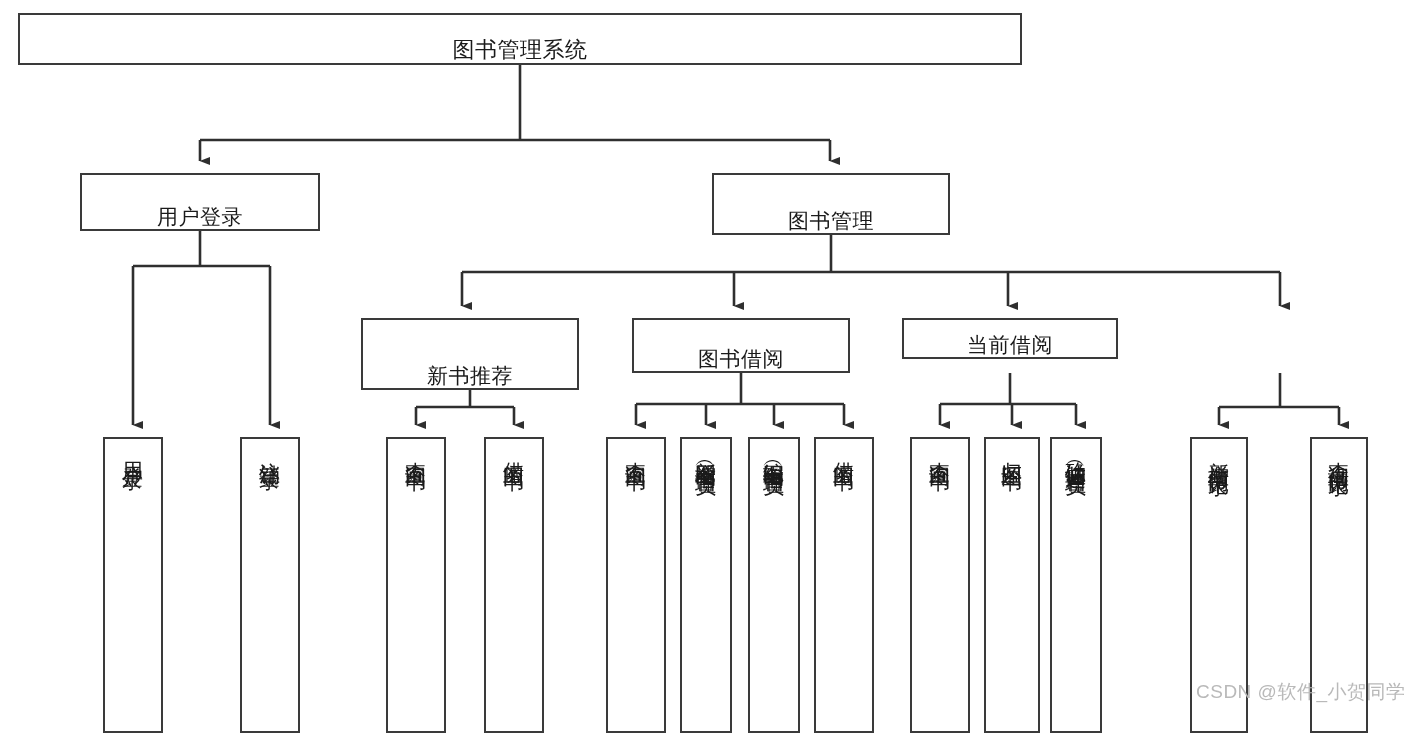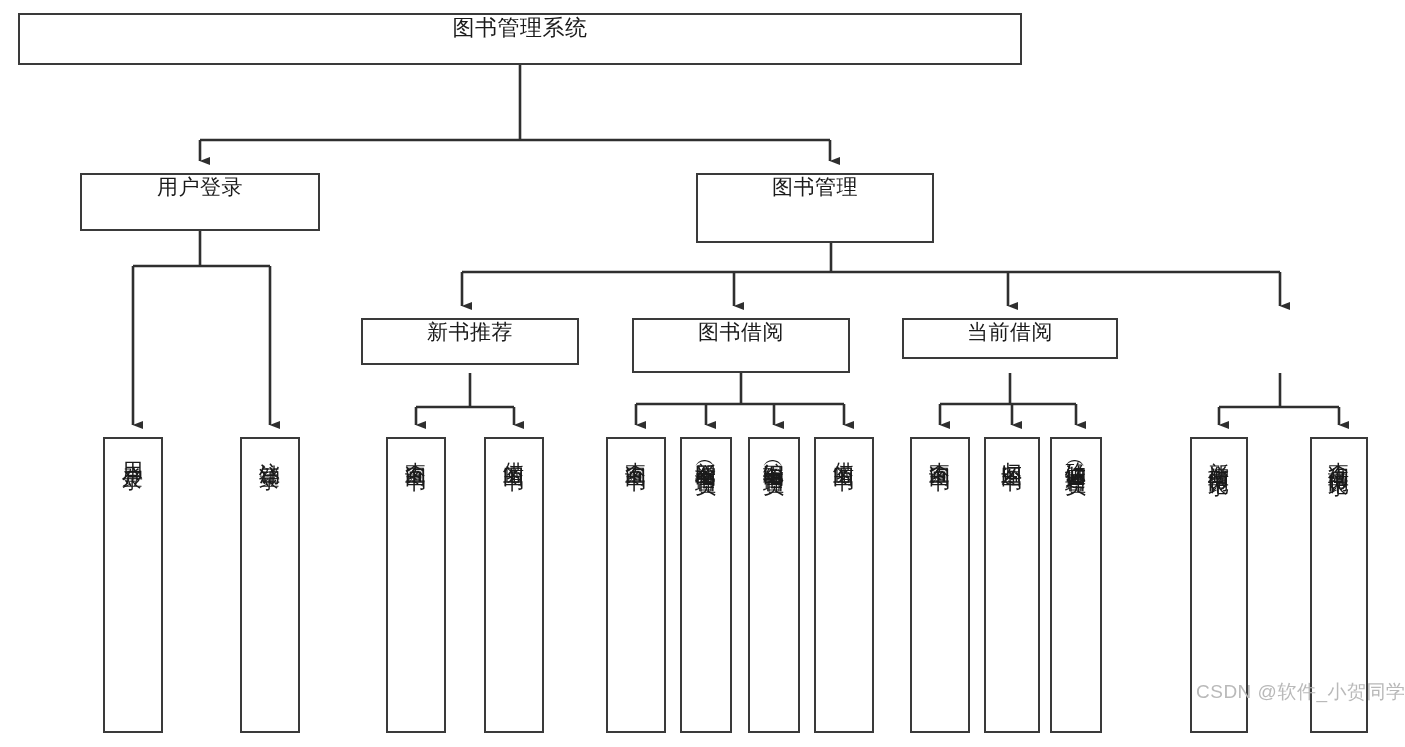--- a/index.html
+++ b/index.html
@@ -26,21 +26,21 @@
     width: 1405px;
     height: 747px;
     pointer-events: none;
   }
   .node {
     position: absolute;
     box-sizing: border-box;
     border: 2px solid #3a3a3a;
     background: #ffffff;
     display: flex;
-    align-items: flex-start;
+    align-items: flex-end;
     justify-content: center;
     color: #1a1a1a;
     line-height: 1.16;
     z-index: 2;
   }
   .node-label {
     display: block;
     text-align: center;
     white-space: pre-line;
   }
@@ -133,25 +133,25 @@
   </svg>
 
   <div class="node horiz root" style="left:18px; top:13px; width:1004px; height:52px;">
     <span class="node-label">图书管理系统</span>
   </div>
 
   <div class="node horiz" style="left:80px; top:173px; width:240px; height:58px;">
     <span class="node-label">用户登录</span>
   </div>
 
-  <div class="node horiz" style="left:696px; top:173px; width:238px; height:70px;">
+  <div class="node horiz" style="left:712px; top:173px; width:238px; height:62px;">
     <span class="node-label">图书管理</span>
   </div>
 
-  <div class="node horiz" style="left:361px; top:318px; width:218px; height:47px;">
+  <div class="node horiz" style="left:361px; top:318px; width:218px; height:72px;">
     <span class="node-label">新书推荐</span>
   </div>
 
   <div class="node horiz" style="left:632px; top:318px; width:218px; height:55px;">
     <span class="node-label">图书借阅</span>
   </div>
 
   <div class="node horiz" style="left:902px; top:318px; width:216px; height:41px;">
     <span class="node-label">当前借阅</span>
   </div>

